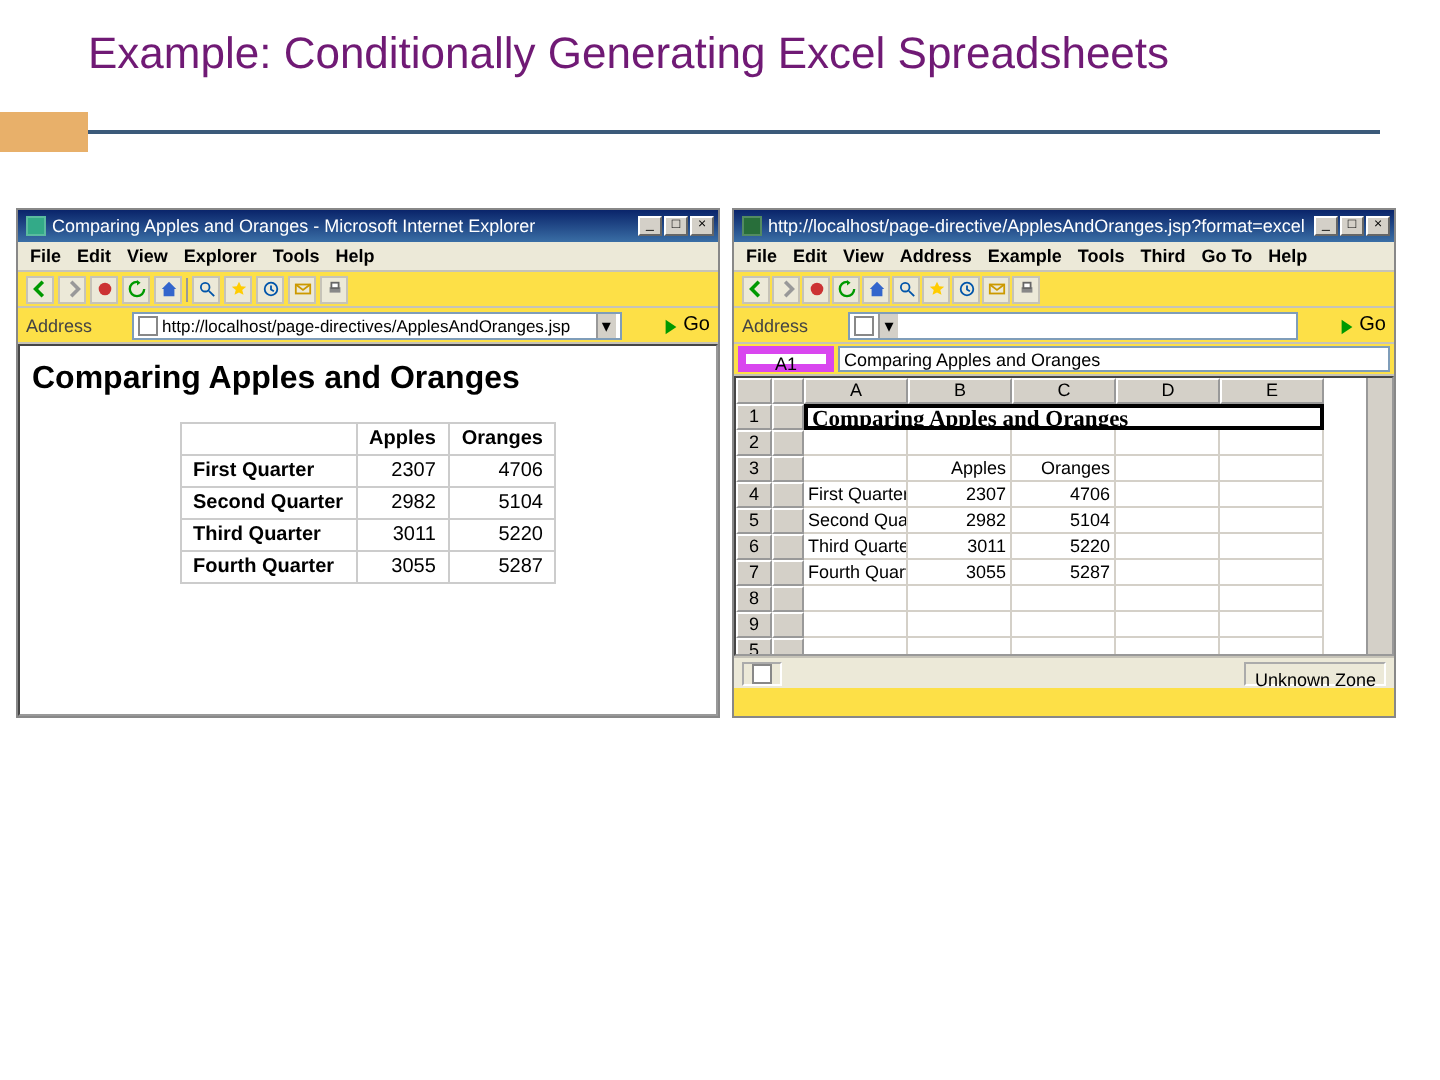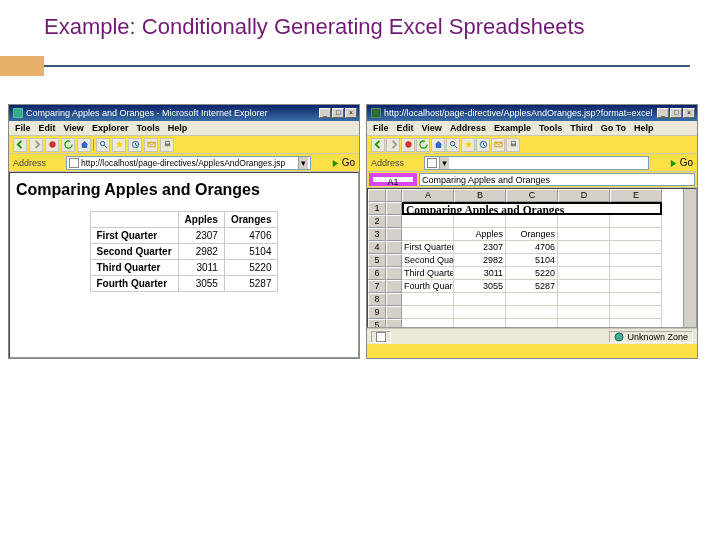--- a/index.html
+++ b/index.html
@@ -29,21 +29,21 @@
   .dropbtn { width: 10px; height: 12px; background: #d4d0c8; border-left: 1px solid #999; display: flex; align-items: center; justify-content: center; }
   .gobtn { display: flex; align-items: flex-end; gap: 2px; font-size: 10px; }
   .content { background: #fff; border: 1px inset #999; margin: 0; overflow: auto; }
   .browser .content { height: 186px; padding: 4px 6px; }
   .page-heading { font-family: Verdana, Arial, sans-serif; font-size: 16px; font-weight: bold; color: #000; margin: 4px 0 12px 0; }
   .html-table { border-collapse: collapse; margin: 0 auto; font-family: Verdana, Arial; }
   .html-table td, .html-table th { border: 1px solid #ccc; padding: 2px 6px; font-size: 10px; text-align: right; }
   .html-table th { font-weight: bold; text-align: center; }
   .html-table td.rowhead { text-align: left; font-weight: bold; }
   .statusbar { display: flex; align-items: center; justify-content: space-between; font-size: 9px; height: 16px; background: #ece9d8; border-top: 1px solid #c6c3b8; padding: 0 4px; }
-  .statusbar .seg { display: flex; align-items: flex-start; gap: 3px; border: 1px inset #fff; padding: 0 4px; height: 12px; }
+  .statusbar .seg { display: flex; align-items: flex-start; gap: 3px; border: 1px inset #fff; padding: 0 4px; height: 12px; flex-direction: column; }
   
   .excel .toolbar { gap: 1px; }
   .namebox-row { display: flex; align-items: center; height: 16px; border-bottom: 1px solid #c6c3b8; }
   .namebox { width: 48px; border: 4px solid #d946ef; background: #fff; text-align: center; font-size: 9px; height: 13px; line-height: 11px; margin-left: 2px; }
   .formula-bar { flex: 1; border: 1px solid #7f9db9; background: #fff; height: 13px; margin: 0 2px; padding: 0 2px; font-size: 9px; display: flex; align-items: center; white-space: nowrap; overflow: hidden; }
   .excel .content { height: 140px; padding: 0; display: flex; flex-direction: column; }
   .excel-grid { display: grid; grid-template-columns: 18px 16px repeat(5, 52px); font-size: 9px; }
   .colhead, .rowhead-cell, .cornercell { background: #d4d0c8; border: 1px solid #999; border-top: 1px solid #fff; border-left: 1px solid #fff; text-align: center; height: 13px; line-height: 11px; }
   .cell { border-right: 1px solid #d4d0c8; border-bottom: 1px solid #d4d0c8; background: #fff; height: 13px; padding: 0 2px; line-height: 12px; white-space: nowrap; overflow: hidden; }
   .cell.r { text-align: right; }

